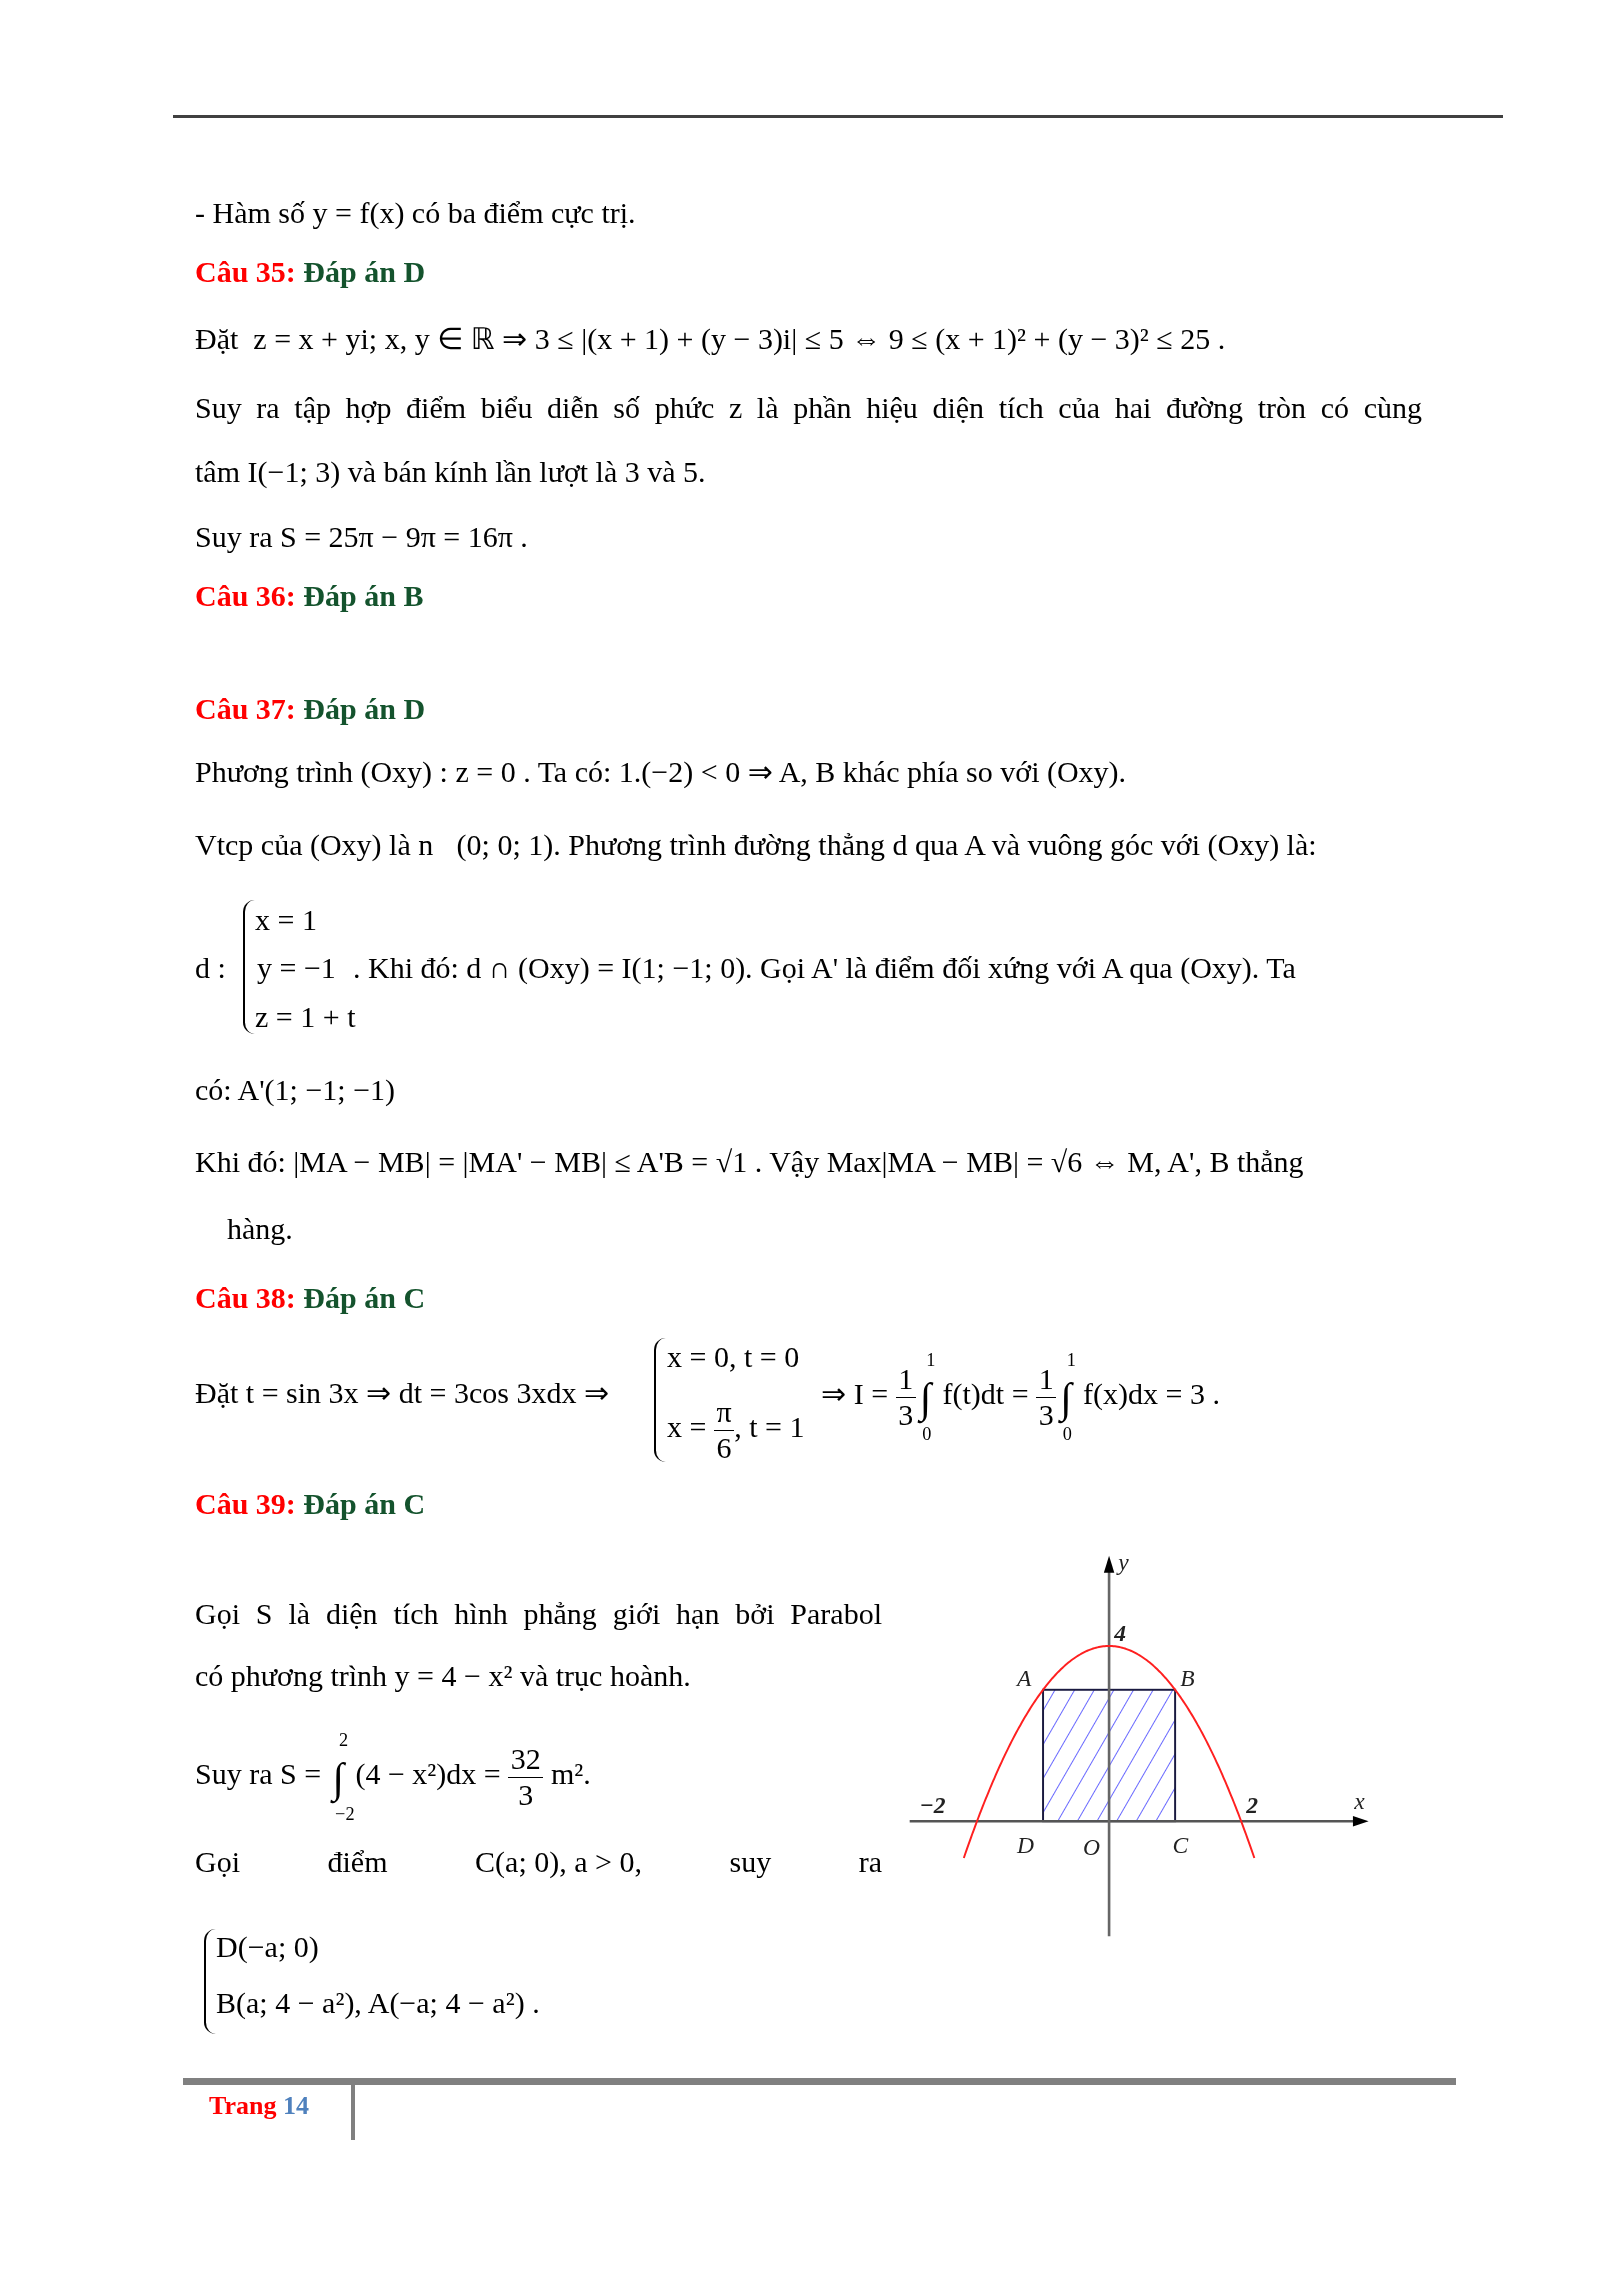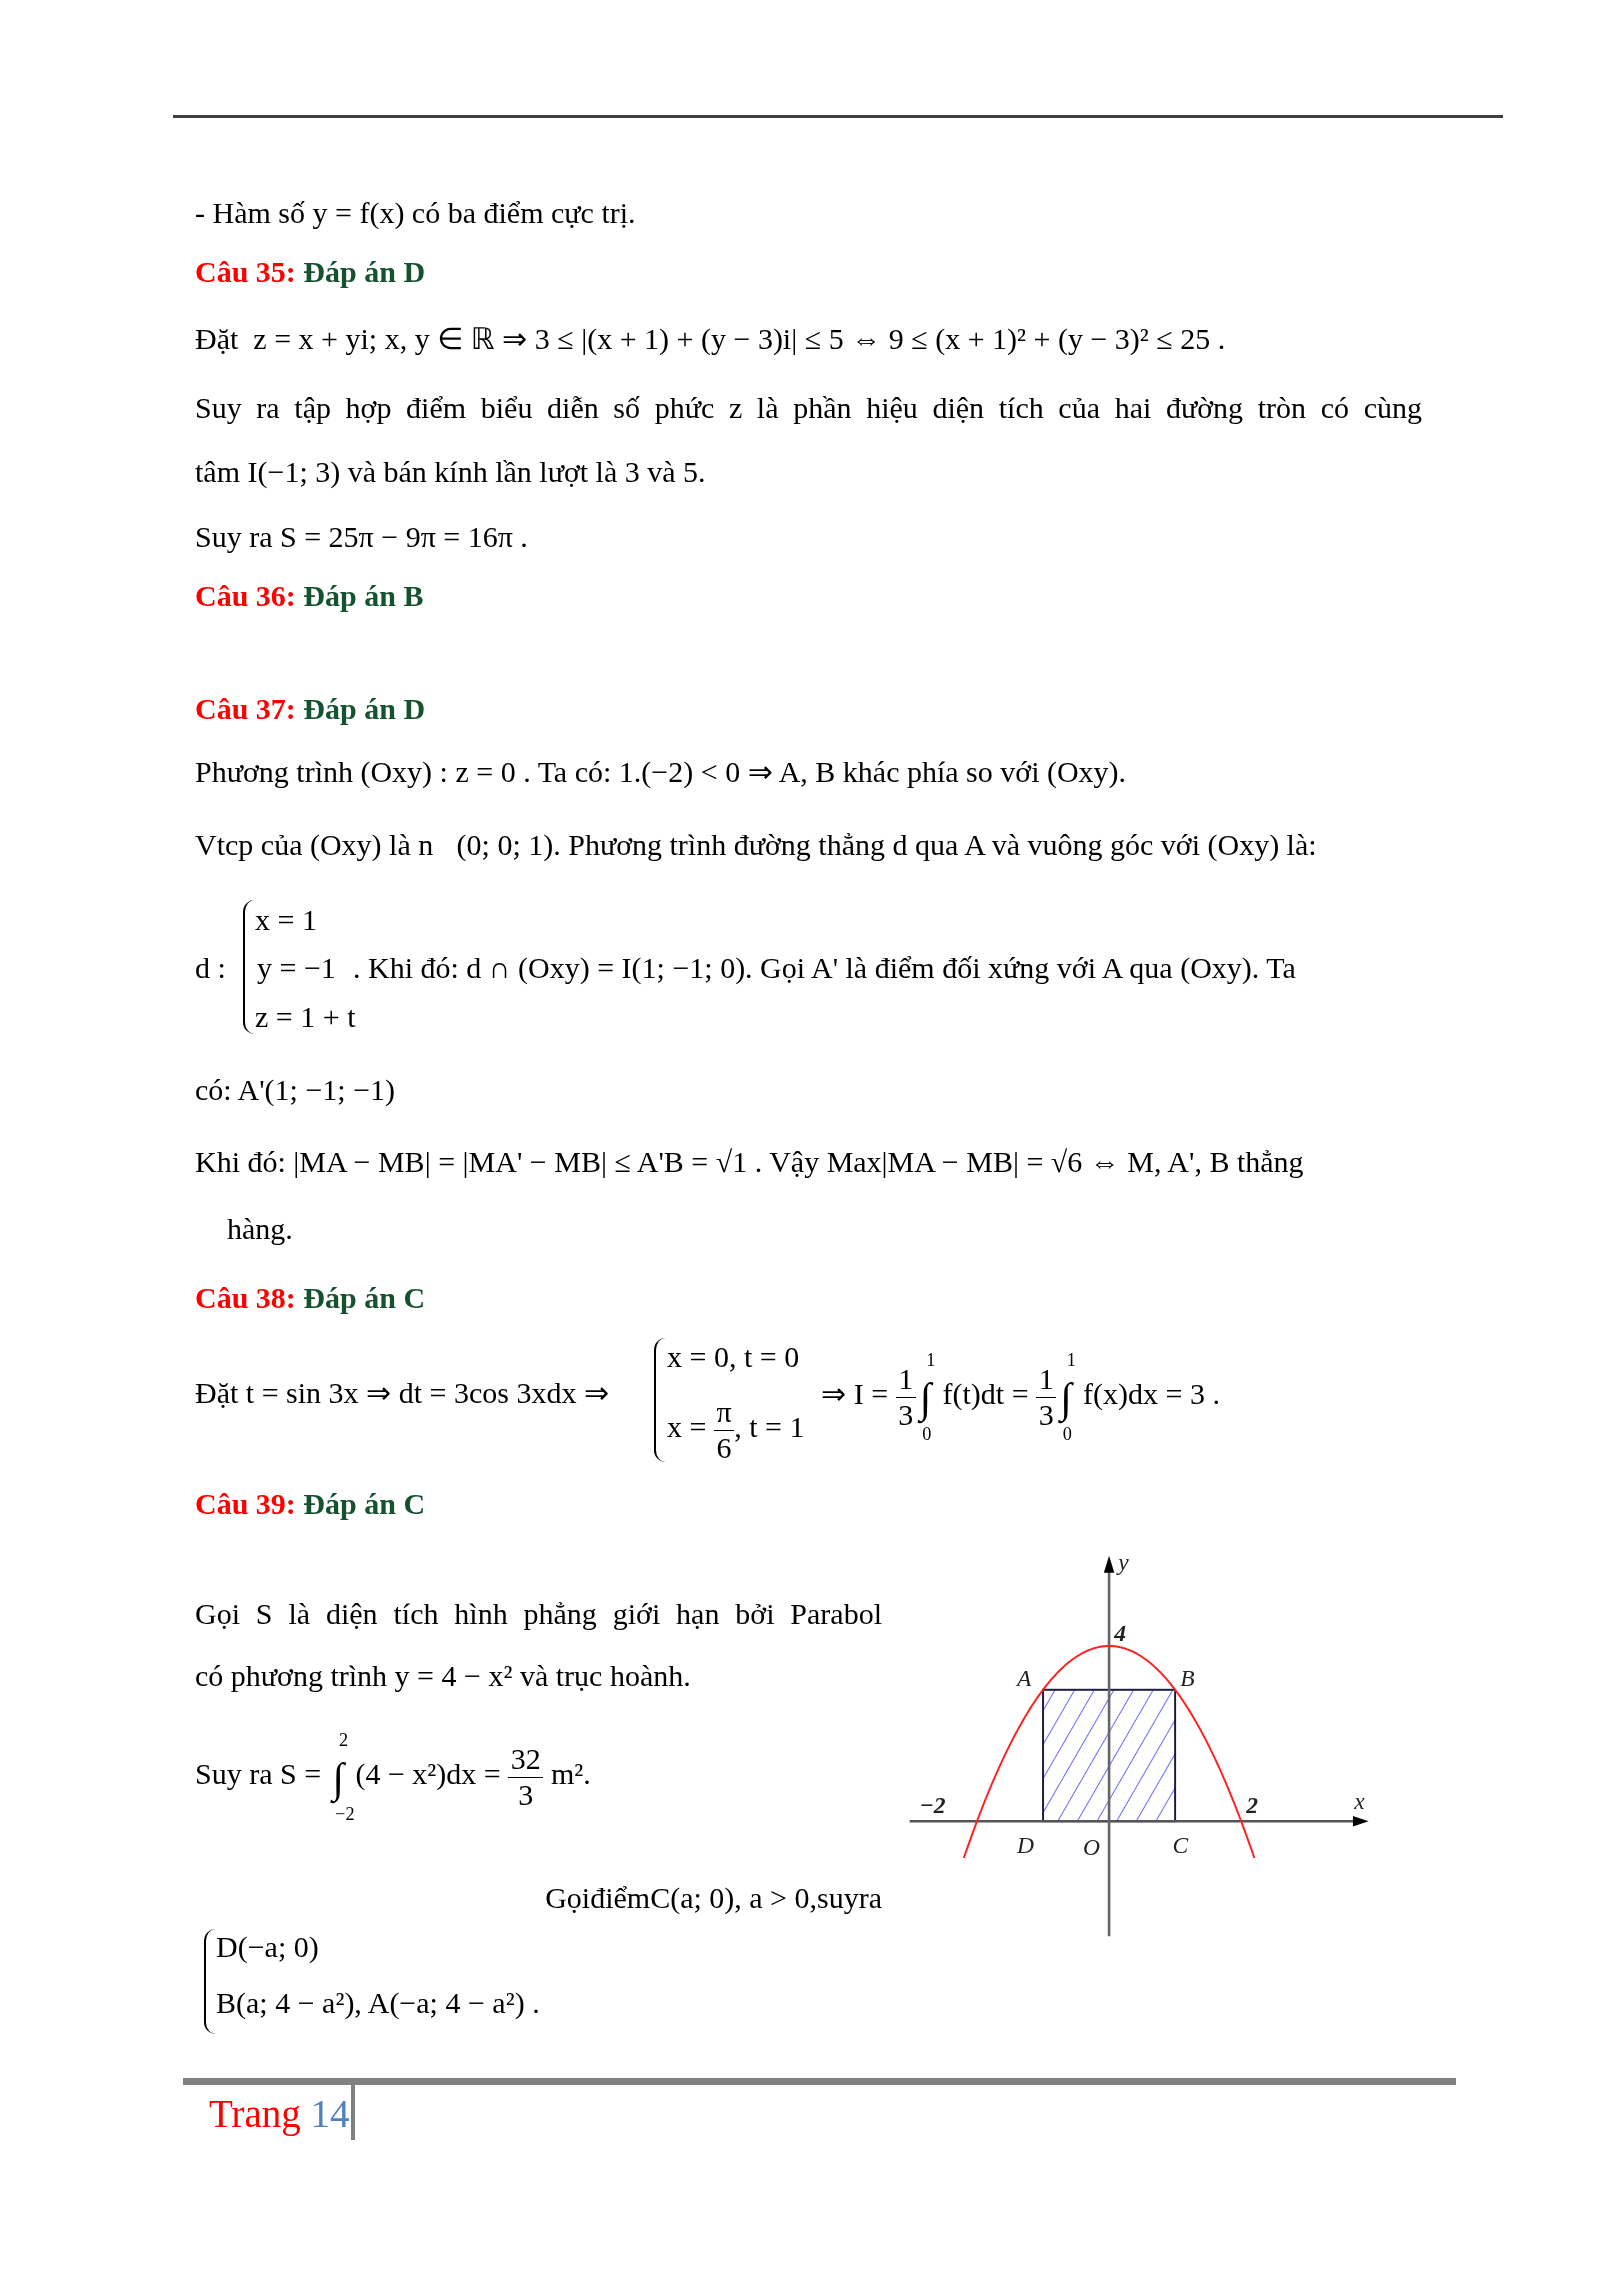--- a/index.html
+++ b/index.html
@@ -12,21 +12,21 @@
   .justify { text-align: justify; text-align-last: justify; }
   .frac { display: inline-block; text-align: center; vertical-align: middle; line-height: 1; }
   .frac .num { display: block; border-bottom: 1.3px solid #000; padding: 0 2.6px 2.6px; }
   .frac .den { display: block; padding-top: 2.6px; }
   .int { display: inline-block; position: relative; font-size: 42px; vertical-align: -7.9px; margin: 0 3.9px; }
   .int .up { position: absolute; top: -23.6px; left: 6.5px; font-size: 18.3px; }
   .int .lo { position: absolute; bottom: -23.6px; left: 2.6px; font-size: 18.3px; }
   .sys { position: absolute; border-left: 2px solid #000; border-radius: 11.8px 0 0 11.8px; }
   .bottom-rule { position: absolute; left: 183px; top: 2078px; width: 1273px; height: 6.5px; background: #808080; }
   .footer-vline { position: absolute; left: 351px; top: 2084px; width: 3.9px; height: 56px; background: #808080; }
-  .footer { position: absolute; left: 209px; top: 2091px; font-size: 39px; font-weight: normal; }
+  .footer { position: absolute; left: 209px; top: 2091px; font-size: 26px; font-weight: bold; }
   .footer .pg-label { color: #ff0000; }
   .footer .pg-num { color: #4f81bd; }
   svg text { font-family: "Liberation Serif", serif; font-style: italic; }
 </style>
 </head>
 <body>
 
 <div class="top-rule"></div>
 
 <div class="abs" style="left:195px; top:196px;">- Hàm số y = f(x) có ba điểm cực trị.</div>
@@ -102,21 +102,21 @@
 <div class="abs" style="left:195px; top:1744px;">
   <span>Suy ra S =</span>
   <span class="int">∫<span class="up">2</span><span class="lo">−2</span></span>
   <span>(4 − x²)dx =</span>
   <span class="frac">
     <span class="num">32</span>
     <span class="den">3</span>
   </span>
   <span>m².</span>
 </div>
-<div class="abs" style="left:195px; top:1845px; width:687px; display:flex; justify-content:flex-end;margin-top:36px;">
+<div class="abs" style="left:195px; top:1845px; width:687px; display:flex; justify-content:space-between;">
   <span>Gọi</span>
   <span>điểm</span>
   <span>C(a; 0), a &gt; 0,</span>
   <span>suy</span>
   <span>ra</span>
 </div>
 <div class="sys" style="left:204px; top:1929px; width:13px; height:105px;"></div>
 <div class="abs" style="left:216px; top:1930px;">D(−a; 0)</div>
 <div class="abs" style="left:216px; top:1986px;">B(a; 4 − a²), A(−a; 4 − a²) .</div>
 

